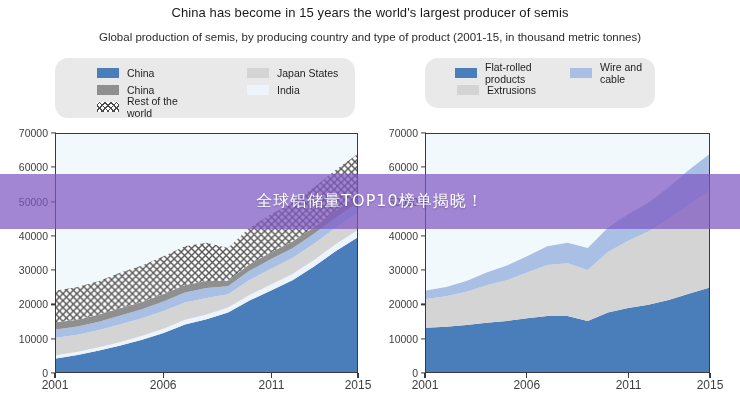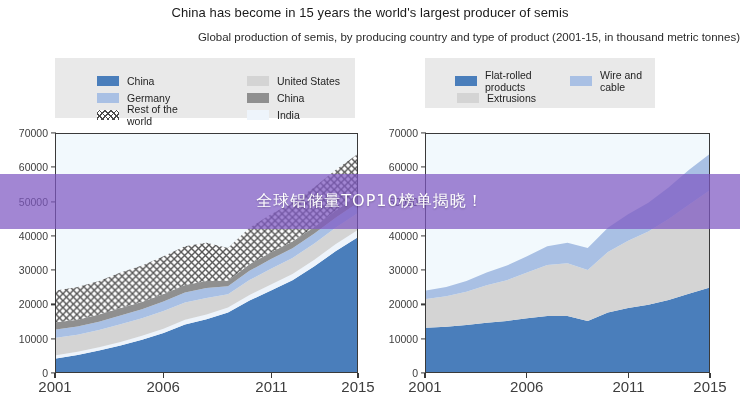--- a/index.html
+++ b/index.html
@@ -10,29 +10,29 @@
     position:relative;
   }
   #root{position:relative;width:740px;height:400px;}
 
   
   .chart-title{
     position:absolute;left:0;top:5px;width:740px;text-align:center;
     font-size:13px;font-weight:normal;color:#1a1a1a;letter-spacing:.1px;
   }
   .chart-subtitle{
-    position:absolute;left:0;top:31px;width:740px;text-align:right;
+    position:absolute;left:0;top:31px;width:740px;text-align:center;
     font-size:11.5px;color:#2b2b2b;
   }
 
   
   .legend{
     position:absolute;background:#e9e9e9;
     display:flex;flex-wrap:wrap;align-content:flex-start;
-    padding:14px 0 6px 0;box-sizing:border-box;
+    padding:6px 0 6px 0;box-sizing:border-box;border-radius:13px;
   }
   #legend-left{left:55px;top:58px;width:300px;height:60px;}
   #legend-right{left:425px;top:58px;width:230px;height:50px;}
   .legend-item{
     display:flex;align-items:center;height:17px;
     font-size:10.5px;color:#1e1e1e;box-sizing:border-box;
   }
   #legend-left .legend-item{width:50%;padding-left:42px;}
   #legend-right .legend-item{width:50%;padding-left:30px;}
   #legend-right .legend-item.col2{padding-left:32px;}
@@ -63,21 +63,21 @@
     position:absolute;right:100%;margin-right:7px;
     font-size:10.5px;color:#3d3d3d;white-space:nowrap;
     transform:translateY(-50%);text-align:center;
   }
   .ytick-mark{
     position:absolute;left:-4px;width:5px;height:1.2px;background:#3a3a3a;
     transform:translateY(-50%);
   }
   .xtick{
     position:absolute;top:100%;margin-top:5px;
-    font-size:15px;color:#3d3d3d;white-space:nowrap;
+    font-size:12px;color:#3d3d3d;white-space:nowrap;
     transform:translateX(-50%);
   }
   .xtick-mark{
     position:absolute;top:-5px;height:5px;width:1.2px;background:#3a3a3a;
   }
 
   
   #overlay-banner{
     position:absolute;left:0;top:174px;width:740px;height:55px;
     background:rgba(126,87,194,.72);
@@ -98,37 +98,33 @@
   <div class="chart-title">China has become in 15 years the world's largest producer of semis</div>
   <div class="chart-subtitle">Global production of semis, by producing country and type of product (2001-15, in thousand metric tonnes)</div>
 
   <div class="legend" id="legend-left">
       <div class="legend-item">
         <span class="swatch" style="background: rgb(74, 126, 187);"></span>
         <span>China</span>
       </div>
       <div class="legend-item col2">
         <span class="swatch" style="background: rgb(212, 212, 212);"></span>
-        <span>United States</span>
-      </div>
-      <div class="legend-item">
-        <span class="swatch" style="background: rgb(169, 192, 228);"></span>
-        <span>Germany</span>
+        <span>Japan States</span>
       </div>
       <div class="legend-item col2">
         <span class="swatch" style="background: rgb(143, 143, 143);"></span>
         <span>China</span>
       </div>
+      <div class="legend-item">
+        <span class="swatch" style="background: rgb(238, 244, 251);"></span>
+        <span>India</span>
+      </div>
       <div class="legend-item col2">
         <span class="swatch hatch"></span>
         <span>Rest of the world</span>
-      </div>
-      <div class="legend-item">
-        <span class="swatch" style="background: rgb(238, 244, 251);"></span>
-        <span>India</span>
       </div>
     </div>
   <div class="legend" id="legend-right">
       <div class="legend-item">
         <span class="swatch" style="background: rgb(74, 126, 187);"></span>
         <span>Flat-rolled products</span>
       </div>
       <div class="legend-item">
         <span class="swatch" style="background: rgb(169, 192, 228);"></span>
         <span>Wire and cable</span>

